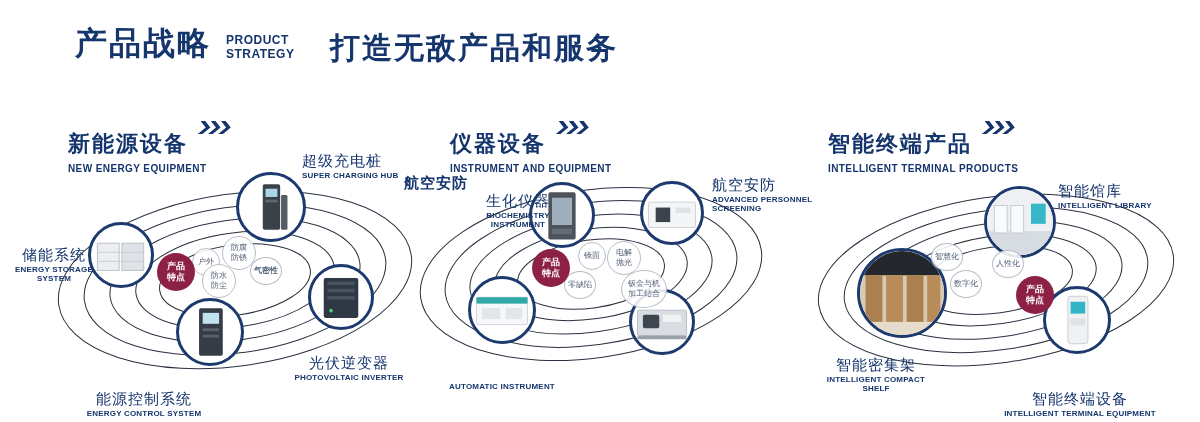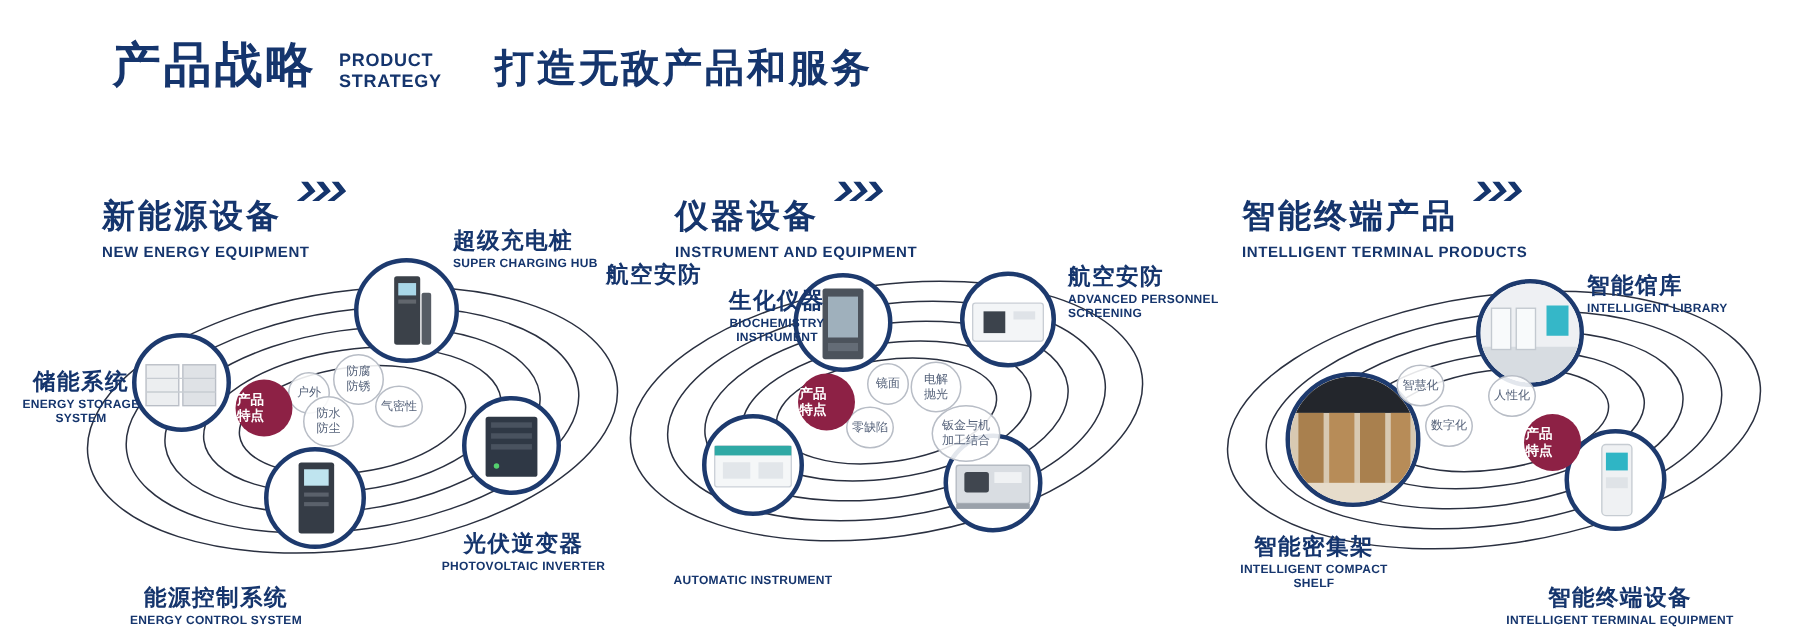--- a/index.html
+++ b/index.html
@@ -2,48 +2,48 @@
 <html><head>
 <meta charset="utf-8">
 <style>
   html,body{margin:0;padding:0;background:#fff;}
   .canvas{position:relative;width:1200px;height:422px;background:#ffffff;overflow:hidden;
           font-family:"Liberation Sans",sans-serif;color:#15356d;}
 
   
   .brand-title{position:absolute;left:75px;top:22px;font-size:32px;font-weight:bold;letter-spacing:2px;}
   .brand-sub{position:absolute;left:226px;top:33px;font-size:12px;font-weight:bold;line-height:1.2;letter-spacing:.5px;}
-  .tagline{position:absolute;left:330px;top:28px;font-size:26px;font-weight:bold;letter-spacing:2px;}
+  .tagline{position:absolute;left:330px;top:28px;font-size:30px;font-weight:bold;letter-spacing:2px;}
 
   
   .group-header{position:absolute;}
   .gh-row{display:flex;align-items:center;gap:10px;}
   .gh-zh{font-size:22px;font-weight:bold;letter-spacing:2px;margin-top:33px;}
   .gh-en{font-size:10px;font-weight:bold;letter-spacing:.4px;margin-top:4px;}
   .chev{width:34px;height:13px;transform:skewX(-12deg);flex:none;}
 
   
   .orbits{position:absolute;overflow:visible;}
   .orbits ellipse{fill:none;stroke:#2a3040;stroke-width:1;}
 
   
   .pcircle{position:absolute;border-radius:50%;border:3px solid #1d3a6e;background:#fff;
            overflow:hidden;box-sizing:border-box;z-index:3;}
   .pcircle svg{width:100%;height:100%;display:block;}
 
   
   .plabel{position:absolute;line-height:1.15;z-index:4;}
-  .plabel .zh{display:block;font-size:15px;font-weight:bold;letter-spacing:1px;}
+  .plabel .zh{display:block;font-size:15px;font-weight:normal;letter-spacing:1px;}
   .plabel .en{display:block;font-size:8px;font-weight:bold;letter-spacing:.2px;margin-top:2px;}
   .ta-c{text-align:center;margin-top:32px;} .ta-l{text-align:left;}
   .solo-label{position:absolute;font-size:15px;font-weight:bold;letter-spacing:1px;z-index:4;}
 
   
   .badge{position:absolute;width:38px;height:38px;border-radius:50%;background:#8d2145;color:#fff;
-         display:flex;align-items:center;text-align:center;
+         display:flex;align-items:center;justify-content:center;text-align:center;
          font-size:9px;font-weight:bold;line-height:1.25;z-index:5;}
   .badge span{width:20px;display:block;}
 
   
   .tag{position:absolute;border:1px solid #b8bdc6;border-radius:50%;color:#55627a;
        background:rgba(255,255,255,.88);display:flex;align-items:center;justify-content:center;
        text-align:center;font-size:8px;line-height:1.2;box-sizing:border-box;padding:4px;z-index:4;}
   .tag.p5{padding:5px;}
   .tag.nw{white-space:nowrap;}
 </style>
@@ -184,21 +184,21 @@
     <span class="en">ENERGY CONTROL SYSTEM</span>
   </div>
 
   <div class="badge" style="left:157px;top:253px;">
     <span>产品特点</span>
   </div>
 
   <div class="tag nw" style="left:192px;top:248px;width:28px;height:28px;">户外</div>
   <div class="tag p5" style="left:222px;top:236px;width:34px;height:34px;">防腐防锈</div>
   <div class="tag p5" style="left:202px;top:264px;width:34px;height:34px;">防水防尘</div>
-  <div class="tag nw" style="left:250px;top:257px;width:32px;height:28px;">气密性</div>
+  <div class="tag nw" style="left:250px;top:257px;width:32px;height:28px;font-weight:bold;">气密性</div>
 
   <div class="solo-label" style="left:404px;top:174px;">航空安防</div>
 
   <div class="pcircle" style="left:529px;top:182px;width:66px;height:66px;">
     <svg viewBox="0 0 66 66">
       <rect x="18" y="8" width="30" height="52" rx="2" fill="#4c535c"></rect>
       <rect x="22" y="14" width="22" height="30" fill="#9fb0bc"></rect>
       <rect x="22" y="48" width="22" height="6" fill="#646c76"></rect>
     </svg>
   </div>

